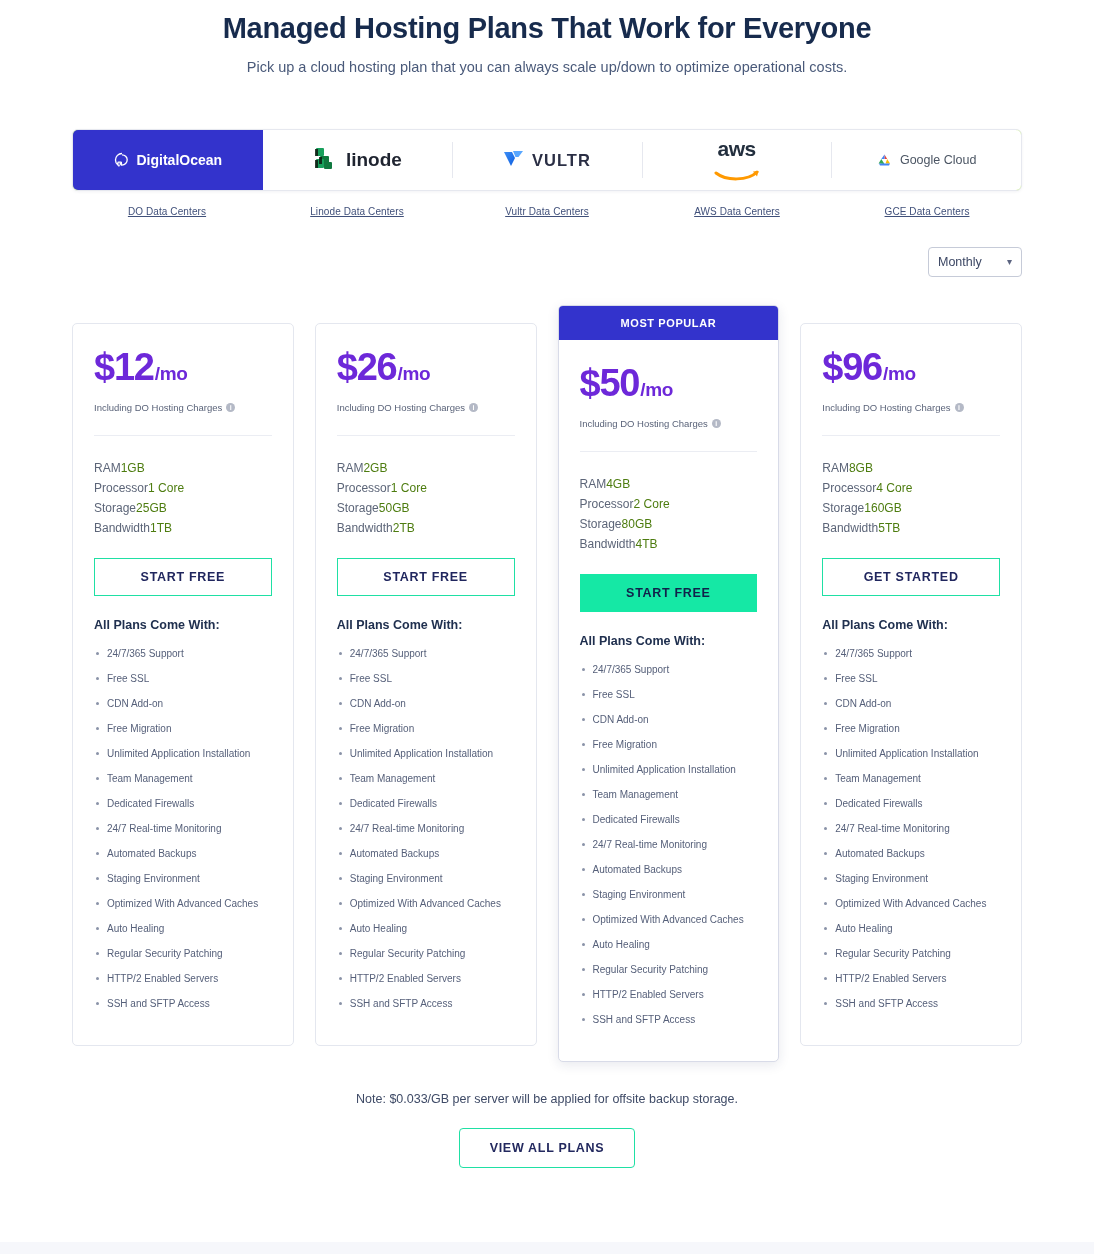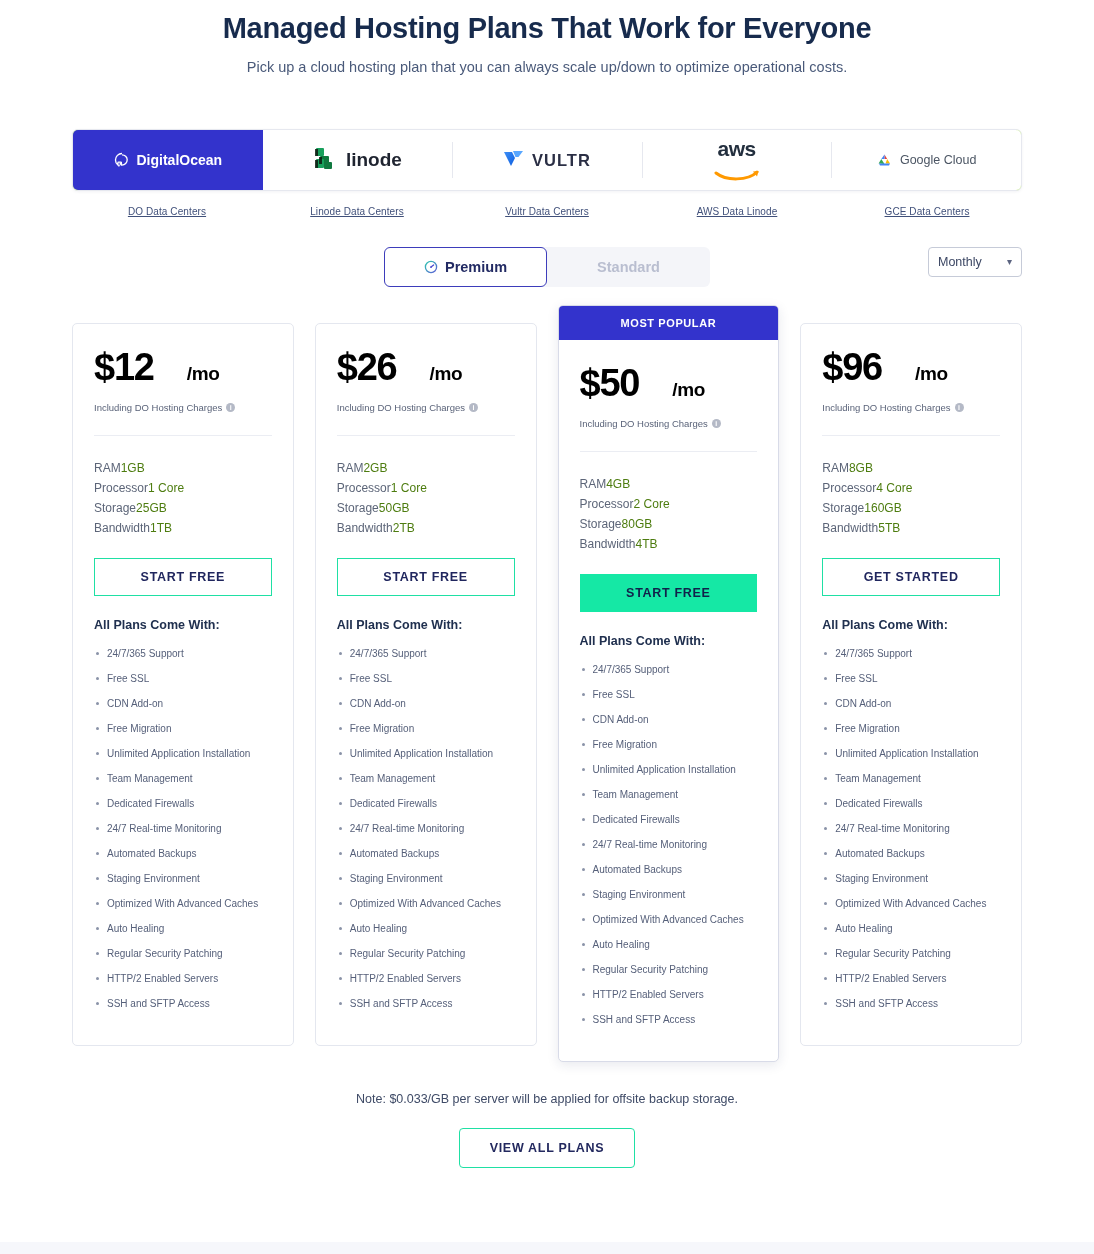--- a/index.html
+++ b/index.html
@@ -166,22 +166,21 @@
     font-weight: 700;
     letter-spacing: 0.6px;
     text-align: center;
     padding: 11px 0;
     border-radius: 4px 4px 0 0;
   }
   .plan-top { padding: 22px 21px 0 21px; }
   .price-line {
     display: flex;
     align-items: baseline;
-    color: #000000;
-    gap: 32px;
+    color: #6d28d9;
   }
   .price-amount {
     font-size: 38px;
     font-weight: bold;
     letter-spacing: -1.2px;
     line-height: 42px;
   }
   .price-period {
     font-size: 19px;
     font-weight: 600;
@@ -370,45 +369,26 @@
         <span class="gcloud-name">Google Cloud</span>
       </span>
     </div>
 
   </div>
 
   <div class="datacenter-row">
     <div class="datacenter-cell"><a class="datacenter-link">DO Data Centers</a></div>
     <div class="datacenter-cell"><a class="datacenter-link">Linode Data Centers</a></div>
     <div class="datacenter-cell"><a class="datacenter-link">Vultr Data Centers</a></div>
-    <div class="datacenter-cell"><a class="datacenter-link">AWS Data Linode</a></div>
+    <div class="datacenter-cell"><a class="datacenter-link">AWS Data Centers</a></div>
     <div class="datacenter-cell"><a class="datacenter-link">GCE Data Centers</a></div>
   </div>
 </div>
 
 <div class="controls">
-  <div class="segmented">
-    <div class="seg-btn active">
-      <svg class="gauge-icon" width="14" height="14" viewBox="0 0 16 16">
-        <defs>
-          <linearGradient id="gg" x1="0" y1="0" x2="1" y2="1">
-            <stop offset="0" stop-color="#2fc8b0"></stop>
-            <stop offset="1" stop-color="#5b5bd6"></stop>
-          </linearGradient>
-        </defs>
-        <circle cx="8" cy="8" r="6.4" fill="none" stroke="url(#gg)" stroke-width="1.5"></circle>
-        <path d="M8 8 L11 5.6" stroke="#4a4ad0" stroke-width="1.4" stroke-linecap="round"></path>
-        <circle cx="8" cy="8" r="1" fill="#4a4ad0"></circle>
-      </svg>
-      <span>Premium</span>
-    </div>
-    <div class="seg-btn">
-      <span>Standard</span>
-    </div>
-  </div>
 
   <div class="period-select">
     <span>Monthly</span>
     <span class="chev">▾</span>
   </div>
 </div>
 
 <div class="plans">
 
   <div class="plan-card">

